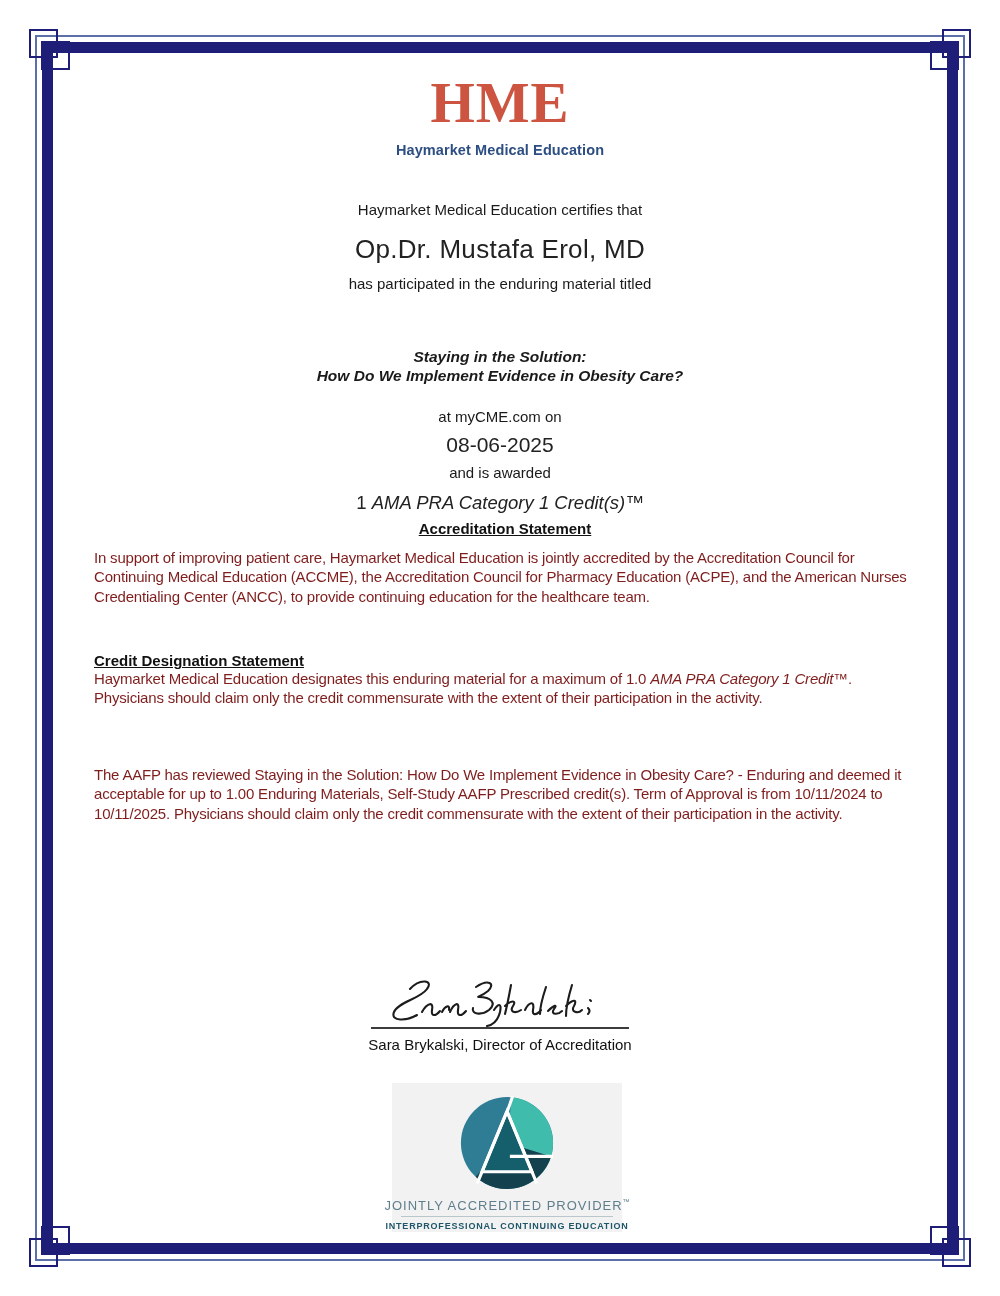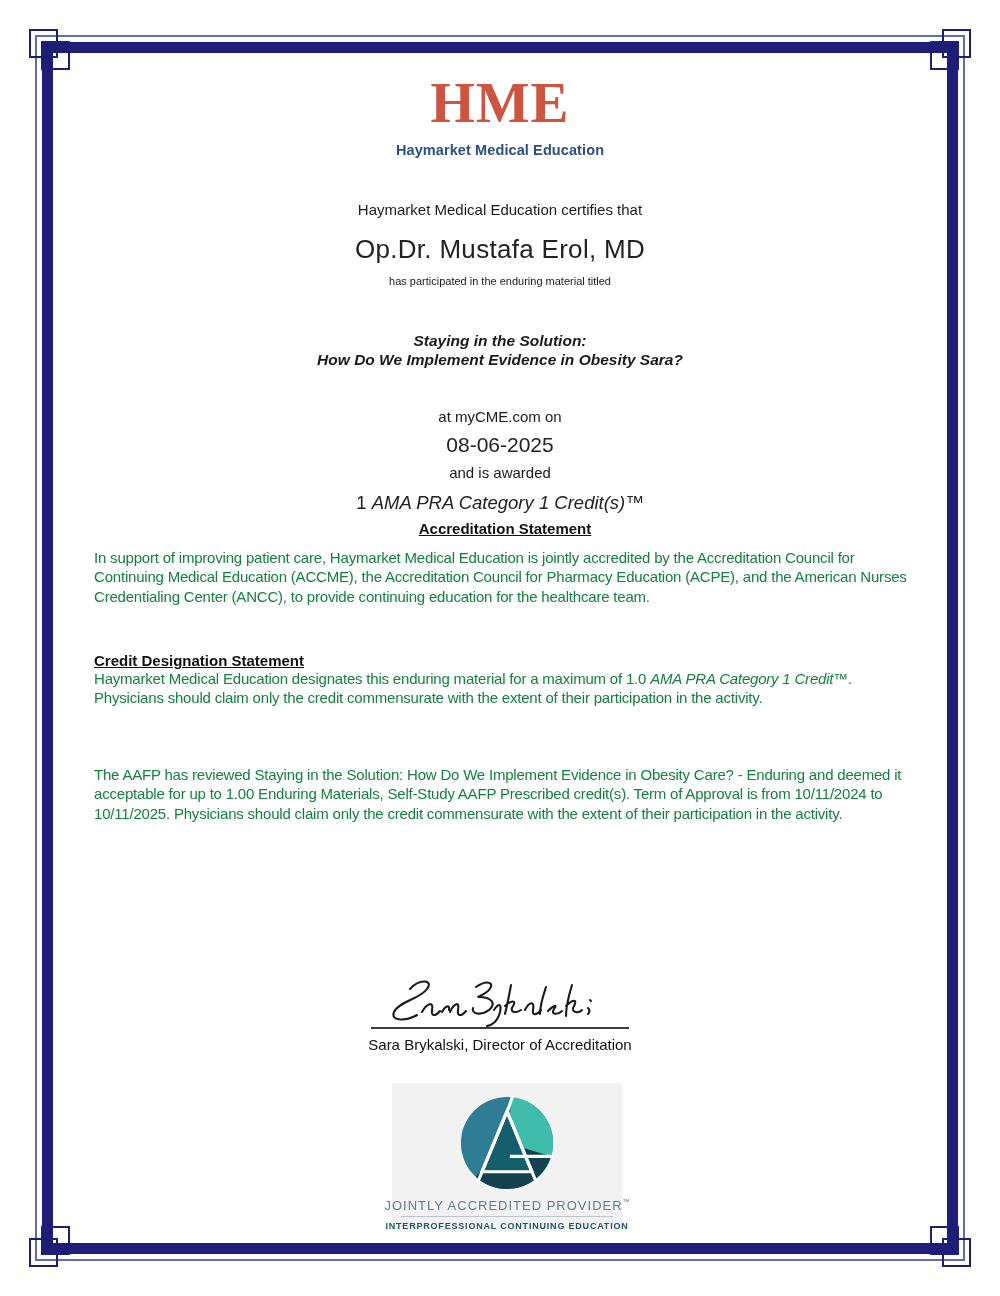--- a/index.html
+++ b/index.html
@@ -16,31 +16,31 @@
   .bl1{bottom:29px;left:29px}.bl2{bottom:41px;left:41px}
   .br1{bottom:29px;right:29px}.br2{bottom:41px;right:41px}
   
   .cx{position:absolute;left:0;right:0;text-align:center;}
   .logo{top:76px;}
   .hme{font-family:"Liberation Serif","DejaVu Serif",serif;font-weight:700;
        font-size:57px;line-height:0.95;color:var(--hmeRed);letter-spacing:1px;}
   .hmetag{font-size:14.5px;font-weight:700;color:var(--hmeBlue);margin-top:12px;letter-spacing:0.1px;}
   .certifies{top:201px;font-size:15px;text-align:center;}
   .name{top:234px;font-size:26px;color:#222;letter-spacing:0.3px;}
-  .participated{top:275px;font-size:11px;}
-  .acttitle{top:331px;font-size:15.5px;font-weight:700;font-style:italic;line-height:19px;}
+  .participated{top:275px;font-size:15px;}
+  .acttitle{top:347px;font-size:15.5px;font-weight:700;font-style:italic;line-height:19px;}
   .atline{top:408px;font-size:15px;}
   .date{top:433px;font-size:21px;color:#222;}
   .awarded{top:464px;font-size:15px;}
   .credit{top:492px;font-size:18.5px;color:#222;}
   .credit i{font-style:italic;}
   
   .sblock{position:absolute;left:94px;width:822px;text-align:left;}
   .s-head{font-size:15px;font-weight:700;text-decoration:underline;color:#111;}
-  .s-body{font-size:15px;line-height:19.3px;letter-spacing:-0.2px;color:#15803d;}
+  .s-body{font-size:15px;line-height:19.3px;letter-spacing:-0.2px;color:#7f1d1d;}
   .s-body i{font-style:italic;}
   .acc-h{top:520px;text-align:center;}
   .acc-b{top:548px;}
   .cds{top:652px;}
   .aafp{top:765px;}
   
   .sig{top:975px;}
   .sig svg{display:block;margin:0 auto;}
   .sig-line{width:258px;border-top:2px solid #3c3c3c;margin:0 auto 7px auto;}
   .sig-name{font-size:15px;color:#111;}
@@ -74,21 +74,21 @@
     <div class="hme">HME</div>
     <div class="hmetag">Haymarket Medical Education</div>
   </div>
 
   <div class="cx certifies">Haymarket Medical Education certifies that</div>
   <div class="cx name">Op.Dr. Mustafa Erol, MD</div>
   <div class="cx participated">has participated in the enduring material titled</div>
 
   <div class="cx acttitle">
     <div>Staying in the Solution:</div>
-    <div>How Do We Implement Evidence in Obesity Sara?</div>
+    <div>How Do We Implement Evidence in Obesity Care?</div>
   </div>
 
   <div class="cx atline">at myCME.com on</div>
   <div class="cx date">08-06-2025</div>
   <div class="cx awarded">and is awarded</div>
   <div class="cx credit"><span>1 </span><i>AMA PRA Category 1 Credit(s)</i><span>™</span></div>
 
   <div class="sblock s-head acc-h">Accreditation Statement</div>
   <div class="sblock s-body acc-b">In support of improving patient care, Haymarket Medical Education is jointly accredited by the Accreditation Council for Continuing Medical Education (ACCME), the Accreditation Council for Pharmacy Education (ACPE), and the American Nurses Credentialing Center (ANCC), to provide continuing education for the healthcare team.</div>
 

